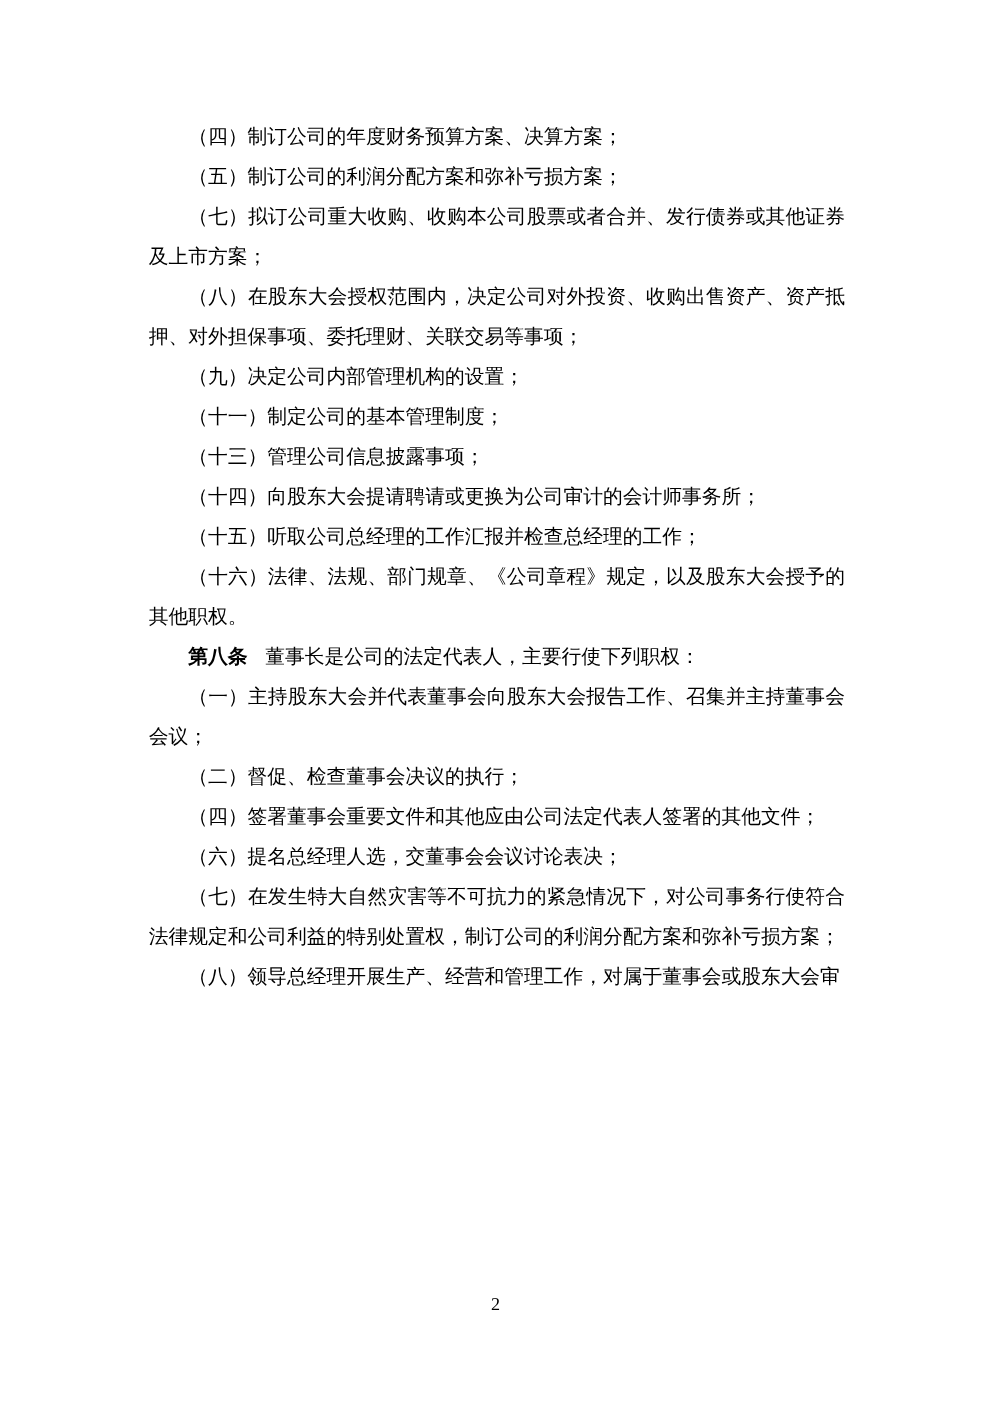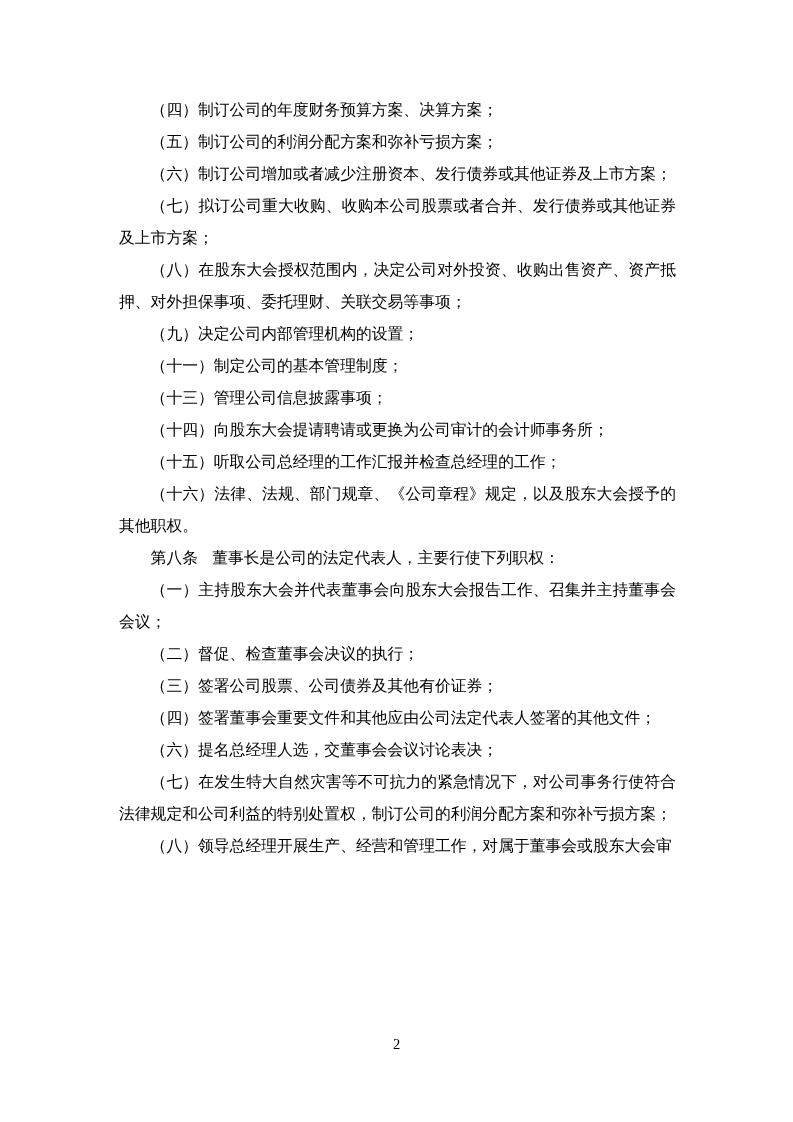--- a/index.html
+++ b/index.html
@@ -24,53 +24,51 @@
   }
   .para {
     margin: 0;
     font-size: 15.8px;
     line-height: 32px;
     text-align: justify;
     text-indent: 2em;
     word-break: normal;
   }
   .article-label {
-    font-weight: normal;
+    font-weight: bold;
     margin-right: 0.9em;
     margin-top: 32px;
   }
   .page-number {
     position: absolute;
     top: 1035px;
     left: 0;
     width: 100%;
     text-align: center;
     font-size: 14.5px;
     line-height: 18px;
   }
 </style>
 </head>
 <body>
 
 <div class="page">
   <div class="content">
     <p class="para">（四）制订公司的年度财务预算方案、决算方案；</p>
     <p class="para">（五）制订公司的利润分配方案和弥补亏损方案；</p>
-    <p class="para">（六）制订公司增加或者减少注册资本、发行债券或其他证券及上市方案；</p>
     <p class="para">（七）拟订公司重大收购、收购本公司股票或者合并、发行债券或其他证券及上市方案；</p>
     <p class="para">（八）在股东大会授权范围内，决定公司对外投资、收购出售资产、资产抵押、对外担保事项、委托理财、关联交易等事项；</p>
     <p class="para">（九）决定公司内部管理机构的设置；</p>
     <p class="para">（十一）制定公司的基本管理制度；</p>
     <p class="para">（十三）管理公司信息披露事项；</p>
     <p class="para">（十四）向股东大会提请聘请或更换为公司审计的会计师事务所；</p>
     <p class="para">（十五）听取公司总经理的工作汇报并检查总经理的工作；</p>
     <p class="para">（十六）法律、法规、部门规章、《公司章程》规定，以及股东大会授予的其他职权。</p>
     <p class="para"><span class="article-label">第八条</span><span>董事长是公司的法定代表人，主要行使下列职权：</span></p>
     <p class="para">（一）主持股东大会并代表董事会向股东大会报告工作、召集并主持董事会会议；</p>
     <p class="para">（二）督促、检查董事会决议的执行；</p>
-    <p class="para">（三）签署公司股票、公司债券及其他有价证券；</p>
     <p class="para">（四）签署董事会重要文件和其他应由公司法定代表人签署的其他文件；</p>
     <p class="para">（六）提名总经理人选，交董事会会议讨论表决；</p>
     <p class="para">（七）在发生特大自然灾害等不可抗力的紧急情况下，对公司事务行使符合法律规定和公司利益的特别处置权，制订公司的利润分配方案和弥补亏损方案；</p>
     <p class="para">（八）领导总经理开展生产、经营和管理工作，对属于董事会或股东大会审</p>
   </div>
   <div class="page-number">2</div>
 </div>
 
 </body></html>

